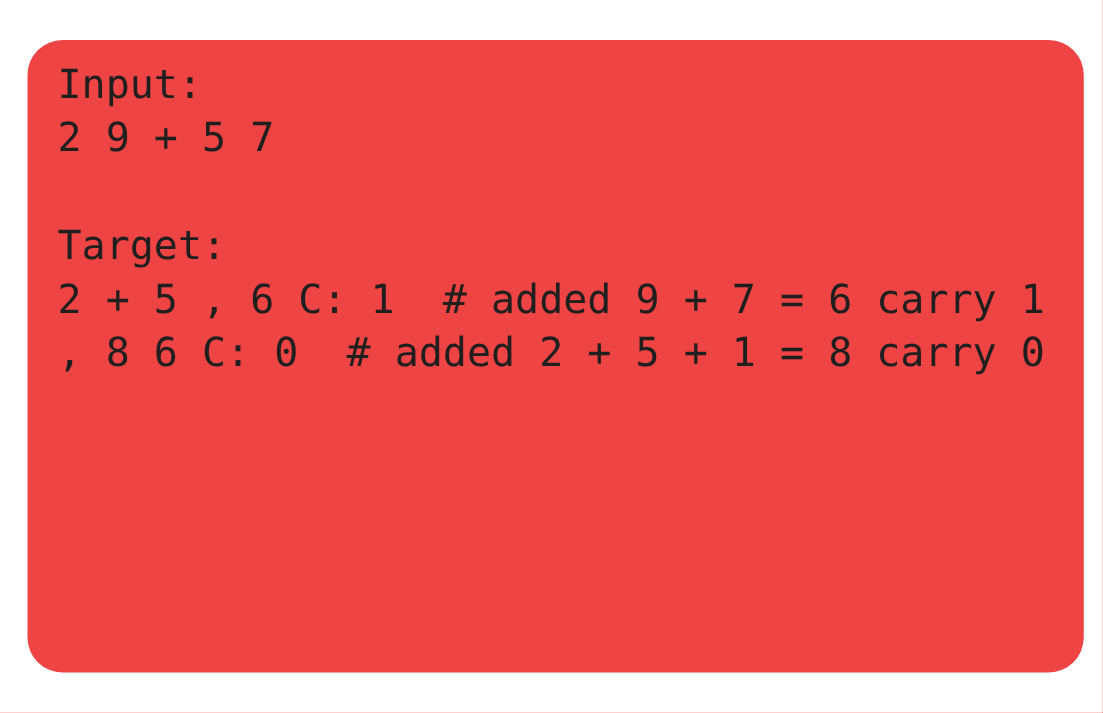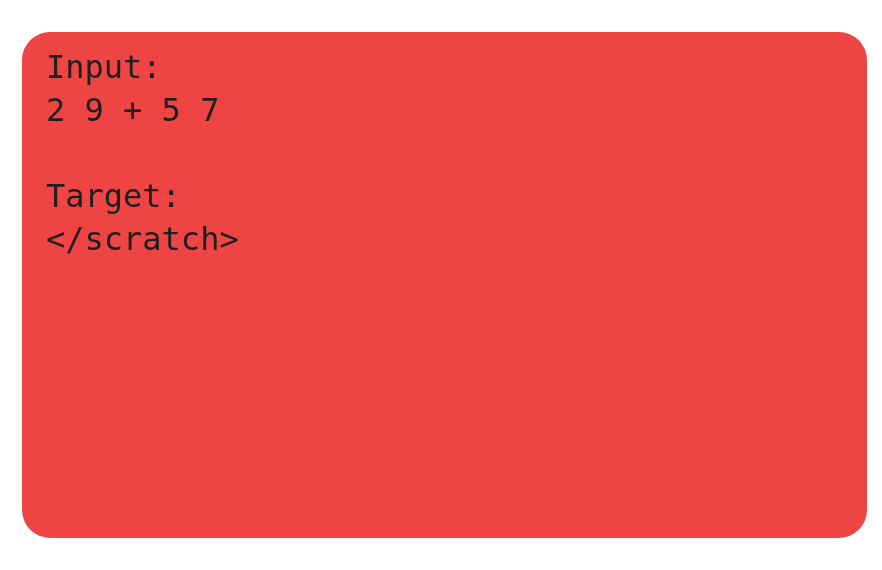--- a/index.html
+++ b/index.html
@@ -32,14 +32,15 @@
   }
 </style>
 </head>
 <body>
 
 <div class="panel">
   <div class="line">Input:</div>
   <div class="line">2 9 + 5 7</div>
   <div class="line"></div>
   <div class="line">Target:</div>
-  <div class="line">&lt;/scratch&gt;</div>
+  <div class="line">2 + 5 , 6 C: 1  # added 9 + 7 = 6 carry 1</div>
+  <div class="line">, 8 6 C: 0  # added 2 + 5 + 1 = 8 carry 0</div>
 </div>
 
 </body></html>

